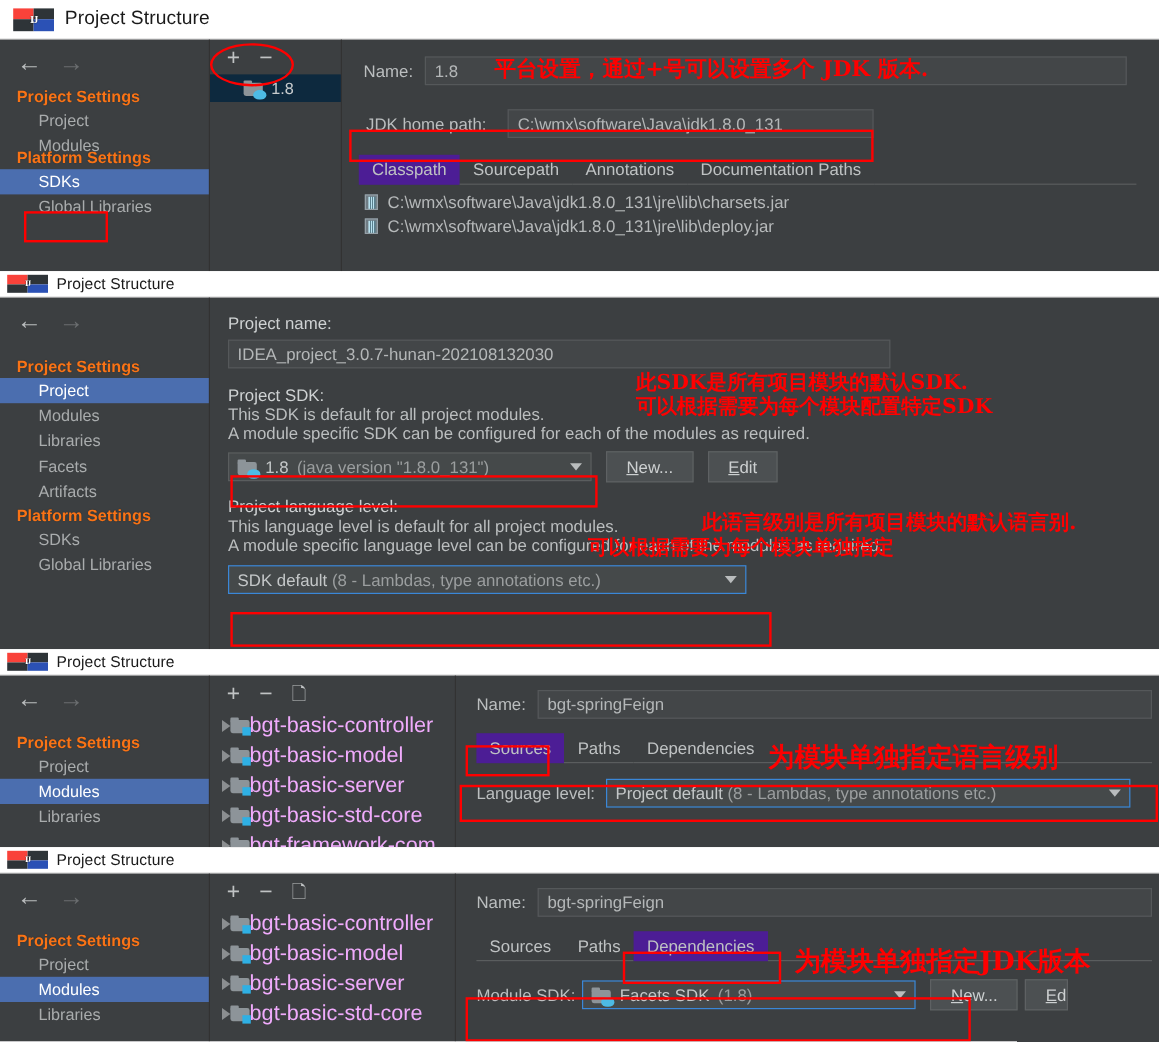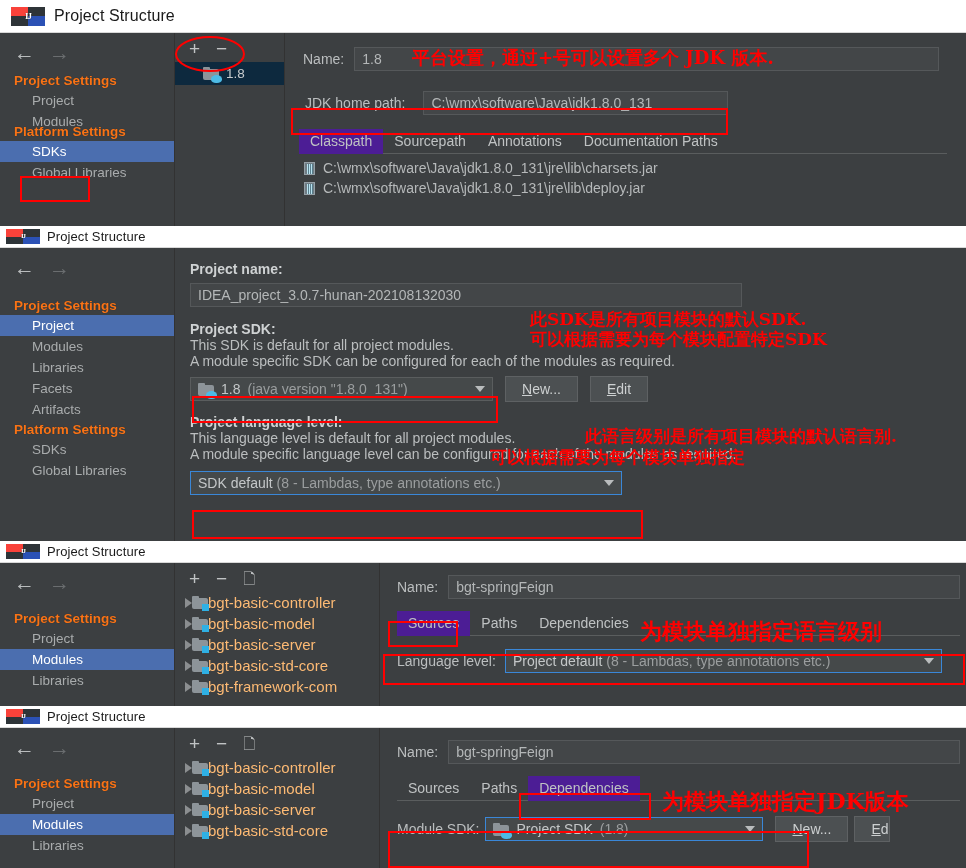--- a/index.html
+++ b/index.html
@@ -84,21 +84,21 @@
 
   .sdk-row {
     display: flex; align-items: center; gap: 7px;
     padding: 4px 0 4px 28px;
     background: #0d293e; color: #c7cbcd; font-size: 13.5px;
   }
 
   .mod-row {
     display: flex; align-items: center; 
     padding: 2px 0 2px 10px;
-    color: #fdba74; font-size: 15px; white-space: nowrap;
+    color: #f0abfc; font-size: 18px; white-space: nowrap;
   }
   .tri {
     width: 0; height: 0; flex: none;
     border-left: 7px solid #8b8e90;
     border-top: 5px solid transparent;
     border-bottom: 5px solid transparent;
   }
 
   
   .ico-folder { position: relative; width: 16px; height: 13px; flex: none; }
@@ -113,21 +113,21 @@
   }
   .ico-jar { position: relative; width: 11px; height: 13px; flex: none; background: #6f7c84; border: 1px solid #95a0a7; }
   .ico-jar::after { content: ""; position: absolute; left: 2px; top: 1px; width: 6px; height: 10px;
      background: repeating-linear-gradient(90deg,#b9e2ef 0 1px,#5a7f8d 1px 2px); }
 
   
   .content { position: relative; flex: 1 1 auto; background: #3c3f41; }
 
   .field-row { display: flex; align-items: center; gap: 10px; }
   .lbl { color: #bbbebf; font-size: 14px; white-space: nowrap; }
-  .lbl-b { color: #cfd2d3; font-size: 14px; font-weight: bold; white-space: nowrap; }
+  .lbl-b { color: #cfd2d3; font-size: 14px; font-weight: normal; white-space: nowrap; }
   .para { color: #bbbebf; font-size: 14px; white-space: nowrap; }
 
   .textfield {
     background: #45494a; border: 1px solid #5a5d5e;
     color: #b4b7b8; font-size: 14px;
     padding: 3px 7px; white-space: nowrap; overflow: hidden;
   }
   .textfield.flat { background: #434648; border-color: #55585a; }
 
   .combo {
@@ -519,21 +519,21 @@
 
         <div class="field-row" style="margin-top:15px; gap:6px;">
           <span class="lbl">Module SDK:</span>
           <span class="combo" style="width:278px; border-color:#3a87d8;">
             <span style="display:flex; align-items:center; gap:7px;">
               <span class="ico-folder">
                   <span class="ftab"></span>
                   <span class="fbody"></span>
                   <span class="badge-java"></span>
                 </span>
-              <span>Project SDK</span>
+              <span>Facets SDK</span>
               <span class="muted">(1.8)</span>
             </span>
             <span class="caret"></span>
           </span>
           <span class="btn" style="margin-left:6px;"><u>N</u>ew...</span>
           <span class="btn" style="padding-right:0;"><u>E</u>d</span>
         </div>
       </div>
     </div>
 

